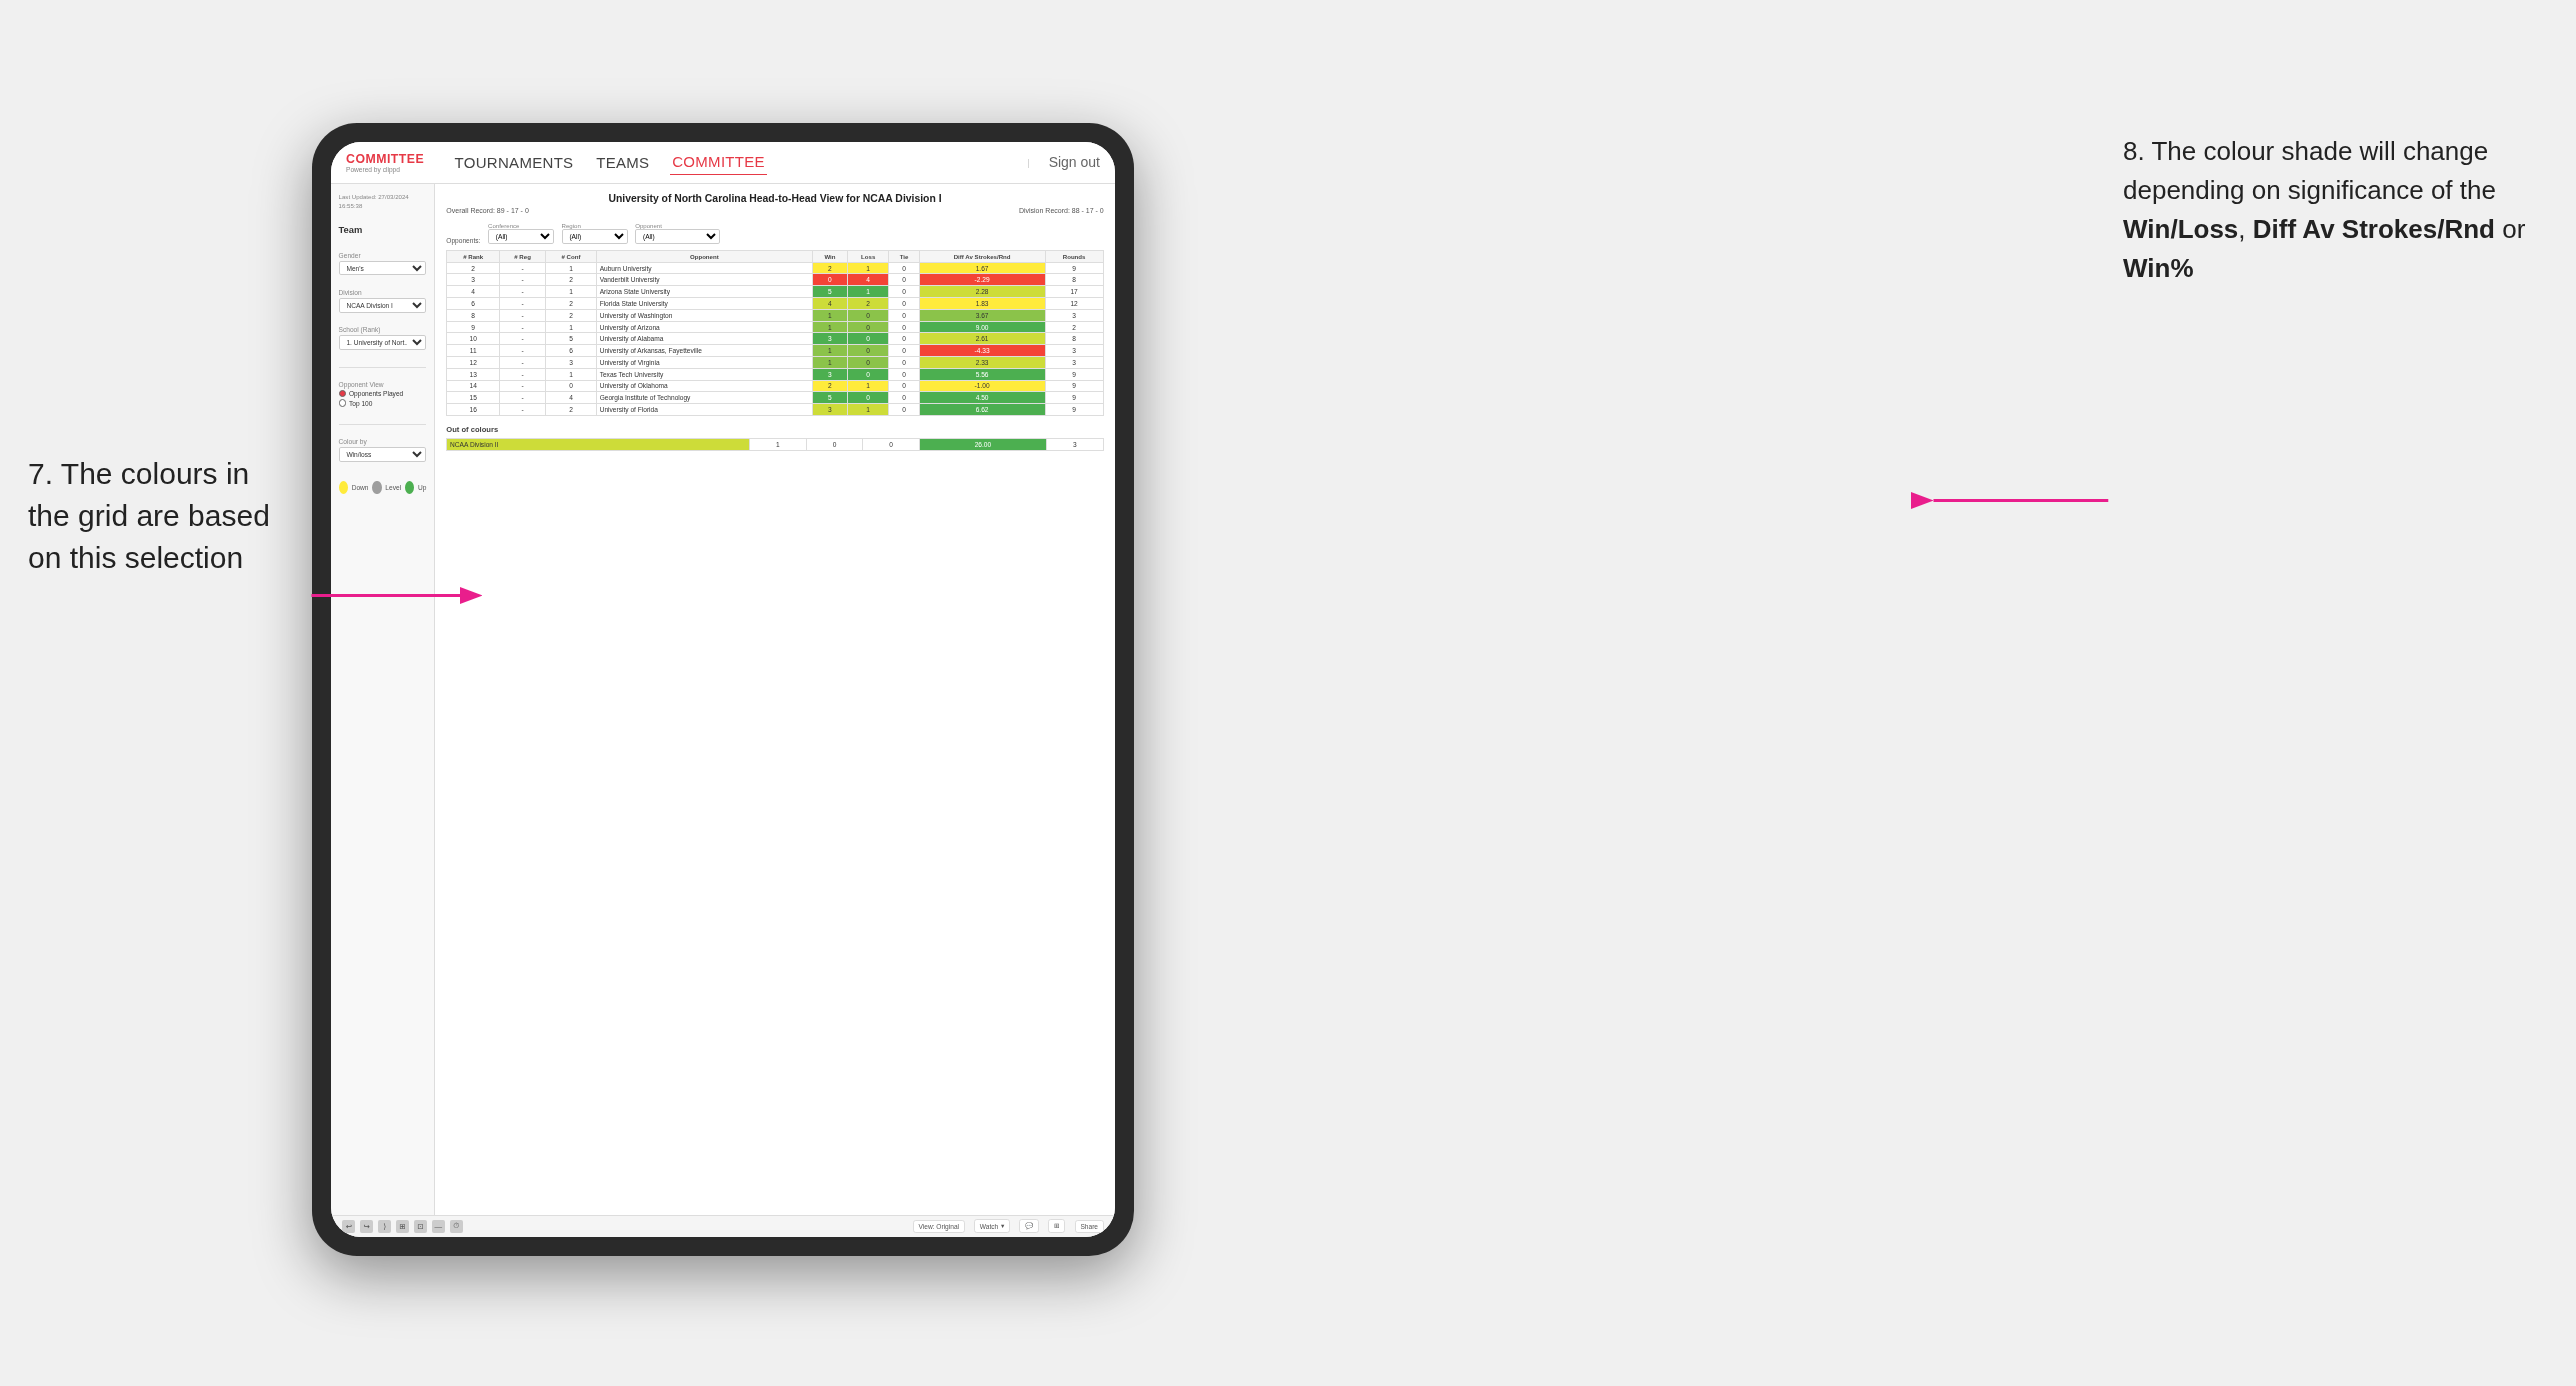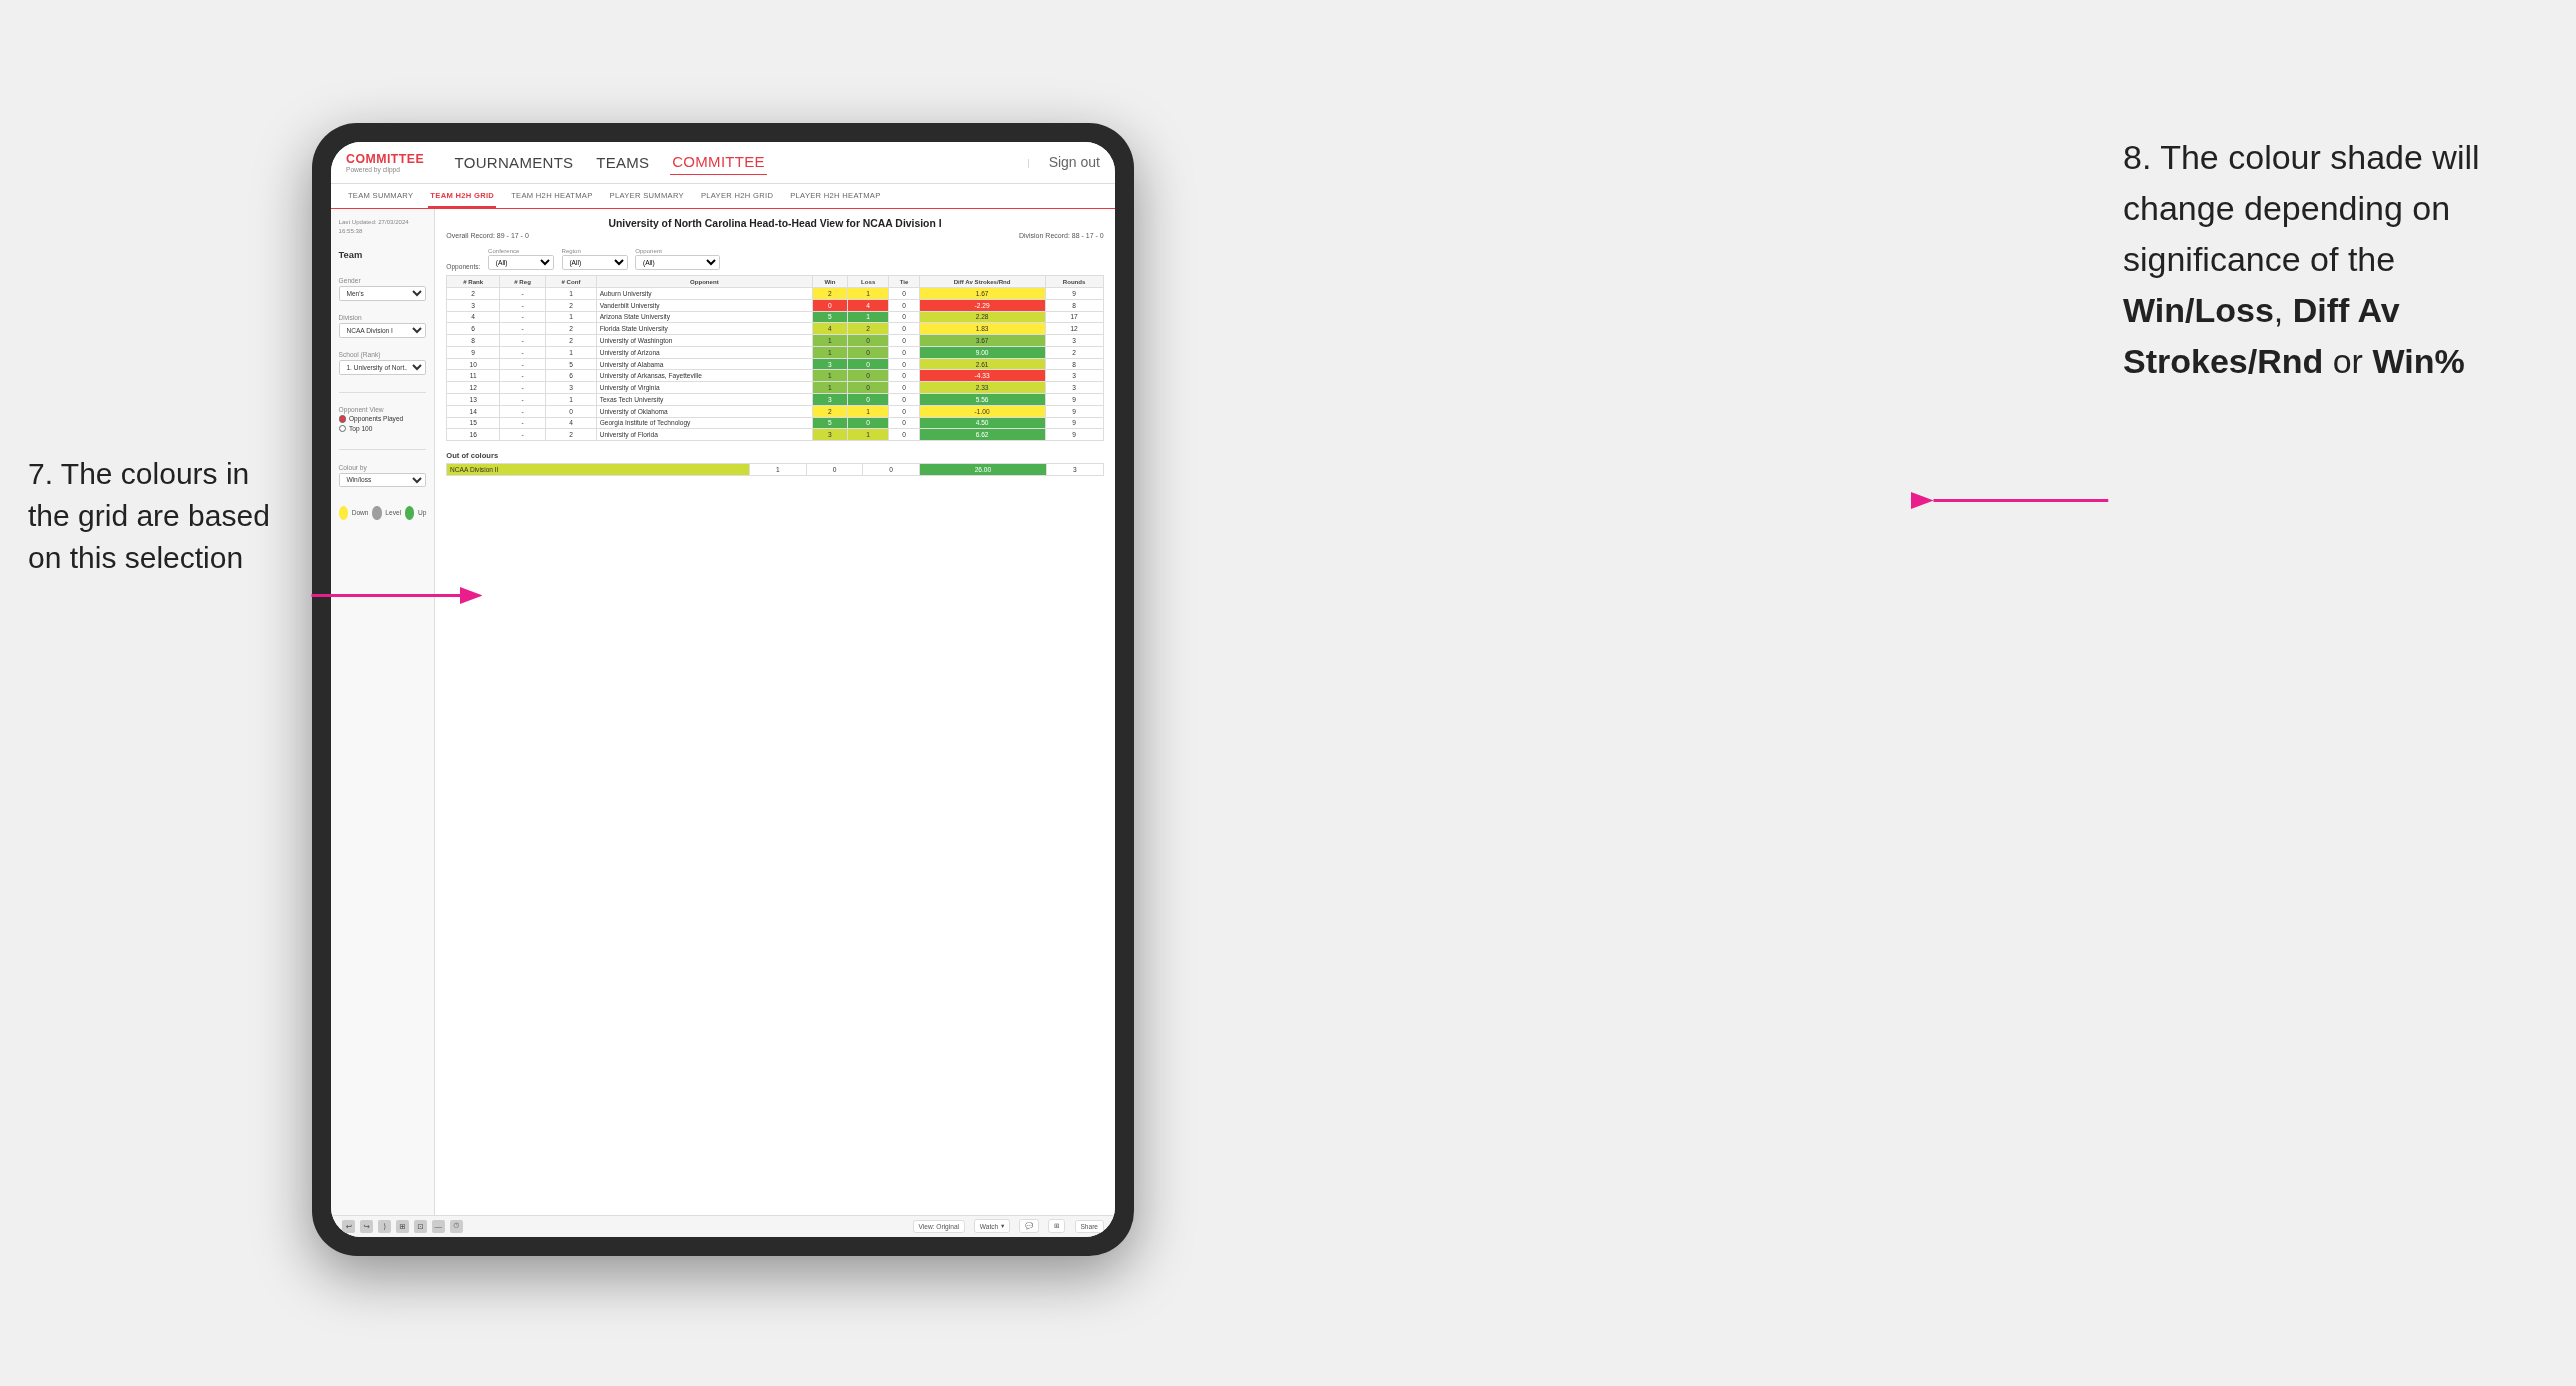--- a/index.html
+++ b/index.html
@@ -22,21 +22,21 @@
       line-height: 1.4;
       color: #222;
     }
 
     
     .annotation-right {
       position: absolute;
       right: 19px;
       top: 132px;
       width: 434px;
-      font-size: 34px;
+      font-size: 26px;
       line-height: 1.5;
       color: #222;
     }
     .annotation-right strong {
       font-weight: 900;
     }
 
     
     .tablet-frame {
       position: absolute;
@@ -399,28 +399,20 @@
         <span class="logo-sub">Powered by clippd</span>
       </div>
       <span class="nav-item">TOURNAMENTS</span>
       <span class="nav-item">TEAMS</span>
       <span class="nav-item active">COMMITTEE</span>
       <div class="nav-spacer"></div>
       <span style="color:#ccc;font-size:9.4px;">|</span>
       <span class="sign-out">Sign out</span>
     </div>
 
-    <div class="sub-nav">
-      <span class="sub-nav-item">TEAM SUMMARY</span>
-      <span class="sub-nav-item active">TEAM H2H GRID</span>
-      <span class="sub-nav-item">TEAM H2H HEATMAP</span>
-      <span class="sub-nav-item">PLAYER SUMMARY</span>
-      <span class="sub-nav-item">PLAYER H2H GRID</span>
-      <span class="sub-nav-item">PLAYER H2H HEATMAP</span>
-    </div>
 
     <div class="main-content">
 
       <div class="sidebar">
         <div class="sidebar-block">
           <div class="last-updated">
             <span>Last Updated: 27/03/2024</span><br>
             <span>16:55:38</span>
           </div>
         </div>

